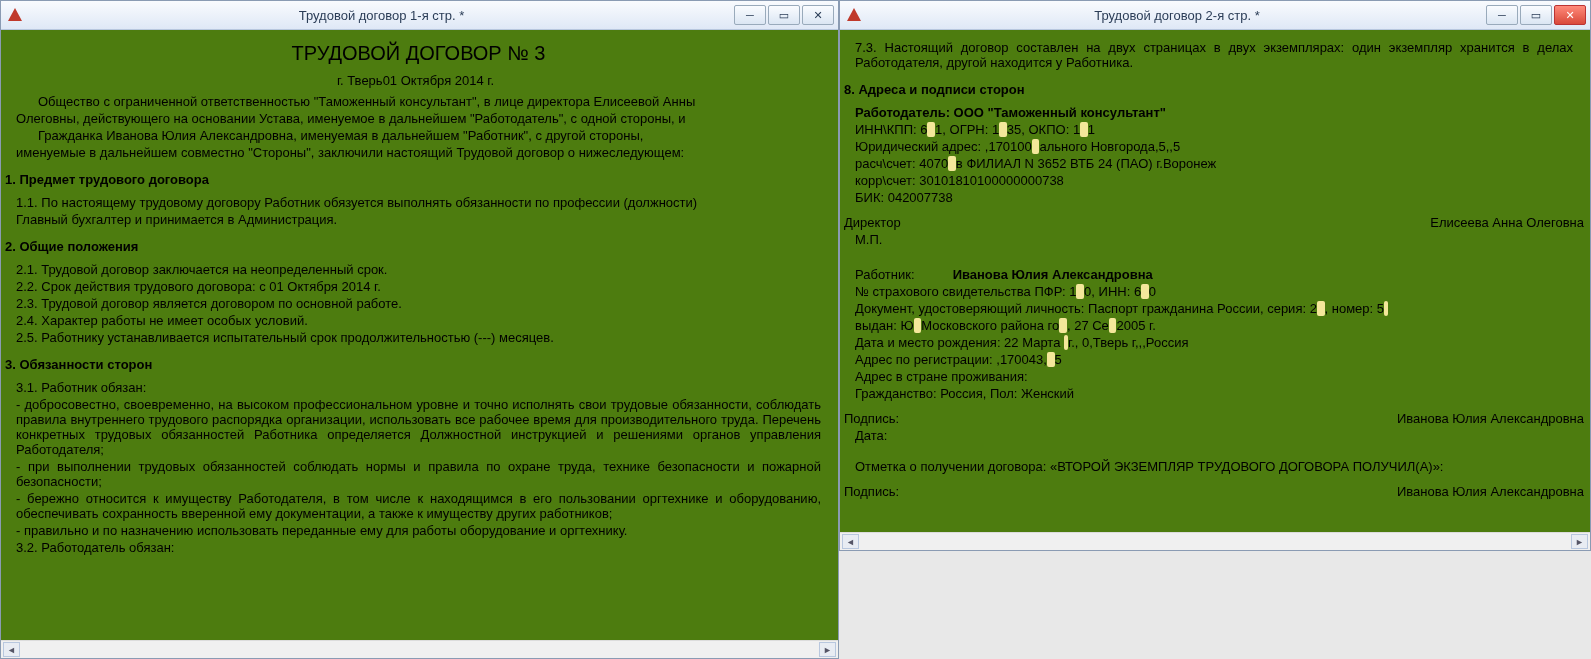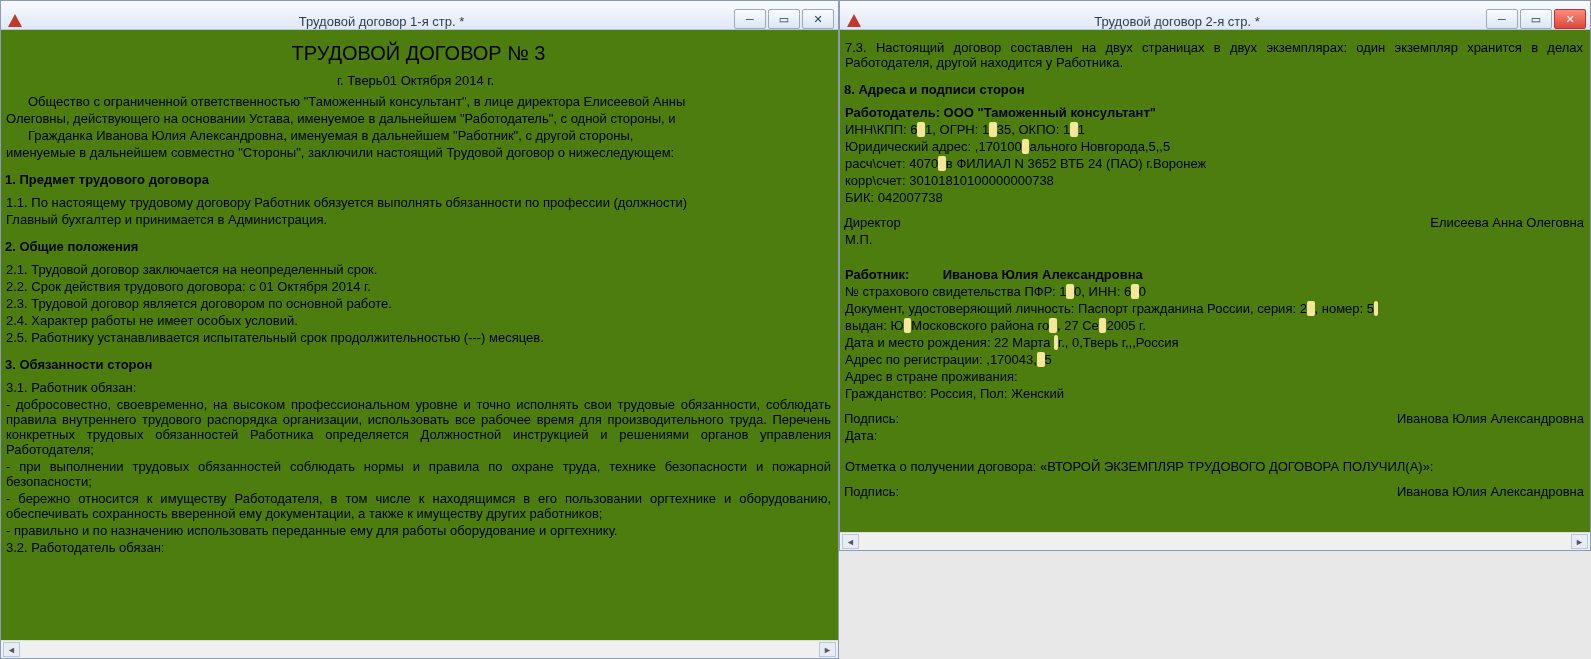--- a/index.html
+++ b/index.html
@@ -1,41 +1,41 @@
 <!DOCTYPE html>
 <html><head>
 <meta charset="utf-8">
 <style>
   html,body{margin:0;padding:0;font-family:Tahoma,Arial,sans-serif;font-size:13px;background:#e8e8e8}
   .desktop{display:flex;width:1591px;height:659px;overflow:hidden}
   .win{display:flex;flex-direction:column;border:1px solid #8a9bb3;background:#fff;box-sizing:border-box}
   .win.left{width:839px;height:659px}
   .win.right{width:752px;height:551px}
-  .titlebar{display:flex;align-items:flex-end;height:28px;background:linear-gradient(#f9fbfe,#dfe8f6);border-bottom:1px solid #b8c7de;user-select:none}
+  .titlebar{display:flex;align-items:center;height:28px;background:linear-gradient(#f9fbfe,#dfe8f6);border-bottom:1px solid #b8c7de;user-select:none}
   .titlebar .app-icon{width:16px;height:16px;margin:0 6px;color:#c23;}
   .titlebar .title{flex:1;text-align:center;color:#2b3d57;font-size:13px}
   .titlebar .win-btns{display:flex;gap:2px;margin-right:4px}
   .win-btn{width:30px;height:18px;border:1px solid #9ab;background:linear-gradient(#fafcff,#dbe6f3);display:flex;align-items:center;justify-content:center;border-radius:2px;font-size:11px;color:#2b3d57;cursor:default}
   .win-btn.close{}
   .win-btn.red{background:linear-gradient(#ff8a7a,#d9493a);border-color:#b33;color:#fff}
   .client{flex:1;position:relative;overflow:hidden;background:#4d7c0f}
   .doc{position:absolute;inset:0;overflow-y:scroll;overflow-x:scroll;padding:8px 18px 8px 4px}
   .doc::-webkit-scrollbar{width:17px;height:17px}
   .doc::-webkit-scrollbar-track{background:#f0f0f0;border:1px solid #dcdcdc}
   .doc::-webkit-scrollbar-thumb{background:#cfd6e0;border:1px solid #a9b5c7}
   .doc::-webkit-scrollbar-button{background:#e8ecf3;height:17px;width:17px;border:1px solid #b8c7de}
   .doc .pg-title{text-align:center;font-size:20px;padding:4px 0 6px}
   .row-split{display:flex;justify-content:center;padding:2px 6px 4px 0}
   .sec-head{text-align:left;font-weight:bold;padding:10px 0 6px}
-  p{margin:2px 1px}
+  p{margin:2px 11px}
   .j{text-align:justify}
   .ind{text-indent:22px}
   .pad{padding-right:6px}
   .hl{background:#f4e79a;border-radius:2px;padding:0 2px}
-  .wk-label{display:inline-block;width:94px;font-weight:bold}
+  .wk-label{display:inline-block;width:94px;font-weight:normal}
   .sig-row{display:flex;justify-content:space-between;padding-top:8px}
   .bottom-scroll{height:17px;background:#f0f0f0;border-top:1px solid #dcdcdc;display:flex;align-items:center;justify-content:space-between;padding:0 2px}
   .bs-btn{width:15px;height:13px;background:#e8ecf3;border:1px solid #b8c7de;font-size:9px;display:flex;align-items:center;justify-content:center;color:#556}
 </style>
 </head>
 <body>
 
 <div class="desktop">
 
   <div class="win left">

